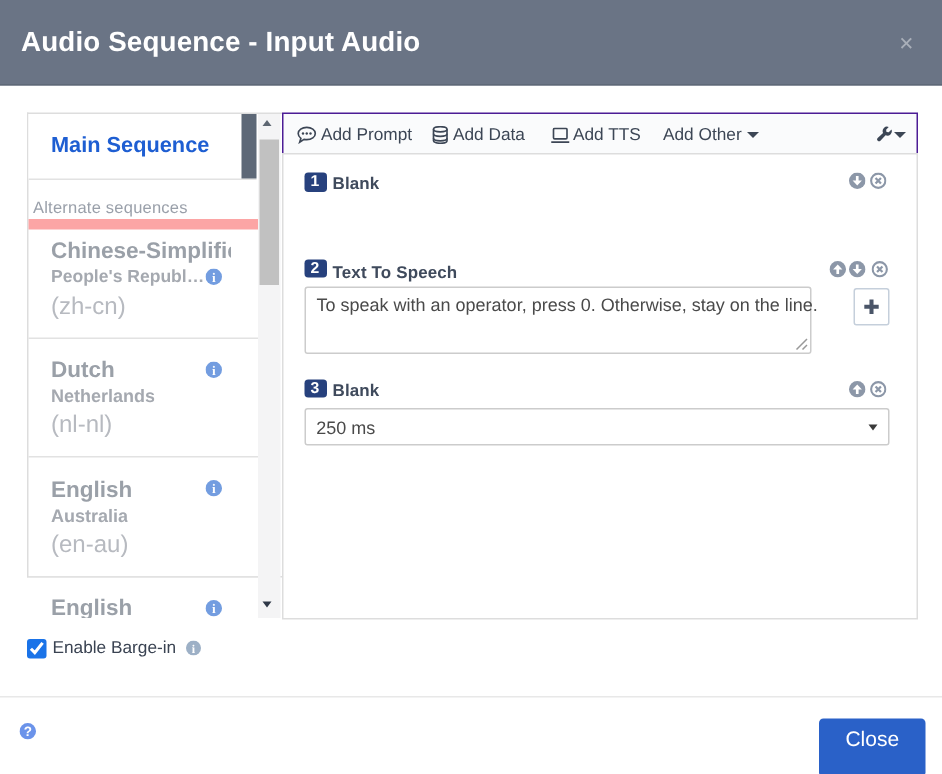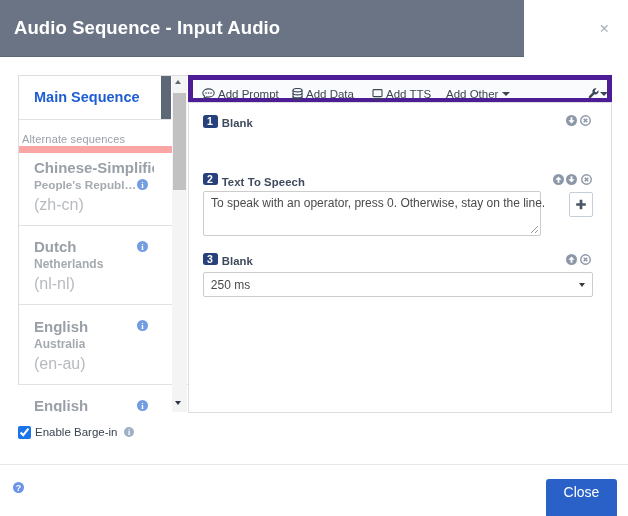--- a/index.html
+++ b/index.html
@@ -1,20 +1,20 @@
 <!DOCTYPE html>
 <html><head>
 <meta charset="utf-8">
 <style>
 * { margin:0; padding:0; box-sizing:border-box; }
 html,body { width:628px; height:516px; background:#fff; font-family:"Liberation Sans", sans-serif; overflow:hidden; }
 .abs { position:absolute; }
 
 
-.hdr { left:0; top:0; width:524px; height:57px; background:#6a7485; border-bottom:1px solid #5e6877; }
+.hdr { left:0; top:0; width:628px; height:57px; background:#6a7485; border-bottom:1px solid #5e6877; }
 .hdr .ttl { position:absolute; left:14px; top:17px; font-size:18.5px; font-weight:bold; color:#fff; letter-spacing:0.1px; }
 .hdr .x { position:absolute; left:599px; top:21px; font-size:12.5px; color:#a9afb9; }
 
 
 .lpanel { left:18px; top:75px; width:170px; height:310px; border:1px solid #ddd; border-right:none; background:#fff; }
 .mainseq { position:absolute; left:0; top:0; width:152px; height:43.5px; background:#fff; border-bottom:1px solid #e2e2e2; }
 .mainseq span { position:absolute; left:15px; top:13px; font-size:14.5px; font-weight:bold; color:#1e5ed2; }
 .darkthumb { position:absolute; left:142px; top:0; width:10px; height:43px; background:#5d6877; }
 .altseq { position:absolute; left:0; top:50px; width:154px; height:26.5px; border-bottom:7px solid #fca5a5; }
 .altseq span { position:absolute; left:3px; top:7px; font-size:11px; color:#9aa0aa; letter-spacing:0.15px; }
@@ -24,21 +24,21 @@
 .icode { position:absolute; left:15px; top:49.5px; font-size:16px; color:#b7bac0;text-align:right; }
 .info { position:absolute; width:11px; height:11px; }
 
 
 .sbtrack { position:absolute; left:152.5px; top:0; width:15.5px; height:336px; background:#f4f4f5; }
 .sbthumb { position:absolute; left:154px; top:16.5px; width:13px; height:97.5px; background:#c1c1c1; }
 .sbup { position:absolute; left:156.2px; top:3.5px; width:0; height:0; border-left:3.8px solid transparent; border-right:3.8px solid transparent; border-bottom:4.6px solid #5d6671; }
 .sbdn { position:absolute; left:156.2px; top:324.8px; width:0; height:0; border-left:3.8px solid transparent; border-right:3.8px solid transparent; border-top:4.6px solid #2e3847; }
 
 
-.toolbar { left:188px; top:75px; width:424px; height:28px; background:#fafbfc; border:5px solid #4c1d95; }
+.toolbar { left:188px; top:75px; width:424px; height:28px; background:#fafbfc; border:1px solid #4c1d95; }
 .tb { position:absolute; top:1px; height:26px; line-height:26px; font-size:11.5px; color:#3c4655; white-space:nowrap; }
 .tbicon { position:absolute; top:8px; }
 
 
 .content { left:188px; top:102px; width:424px; height:311px; background:#fff; border:1px solid #ddd; }
 .badge { position:absolute; left:13.5px; width:15px; height:12.5px; background:#27417d; border-radius:2.5px; color:#fff; font-size:10.5px; font-weight:bold; text-align:center; line-height:12.5px; }
 .rlabel { position:absolute; left:32.7px; font-size:11.3px; font-weight:bold; color:#3f4a5c; letter-spacing:0.1px; }
 .sel { position:absolute; left:14px; width:390px; height:25.5px; border:1px solid #ccc; border-radius:2px; background:#fff; }
 .sel span { position:absolute; left:6.8px; top:5.7px; font-size:12px; color:#4a4a4a; }
 .caret { position:absolute; right:7.5px; top:10.5px; width:0; height:0; border-left:3.8px solid transparent; border-right:3.8px solid transparent; border-top:4.4px solid #3a3a3a; }

